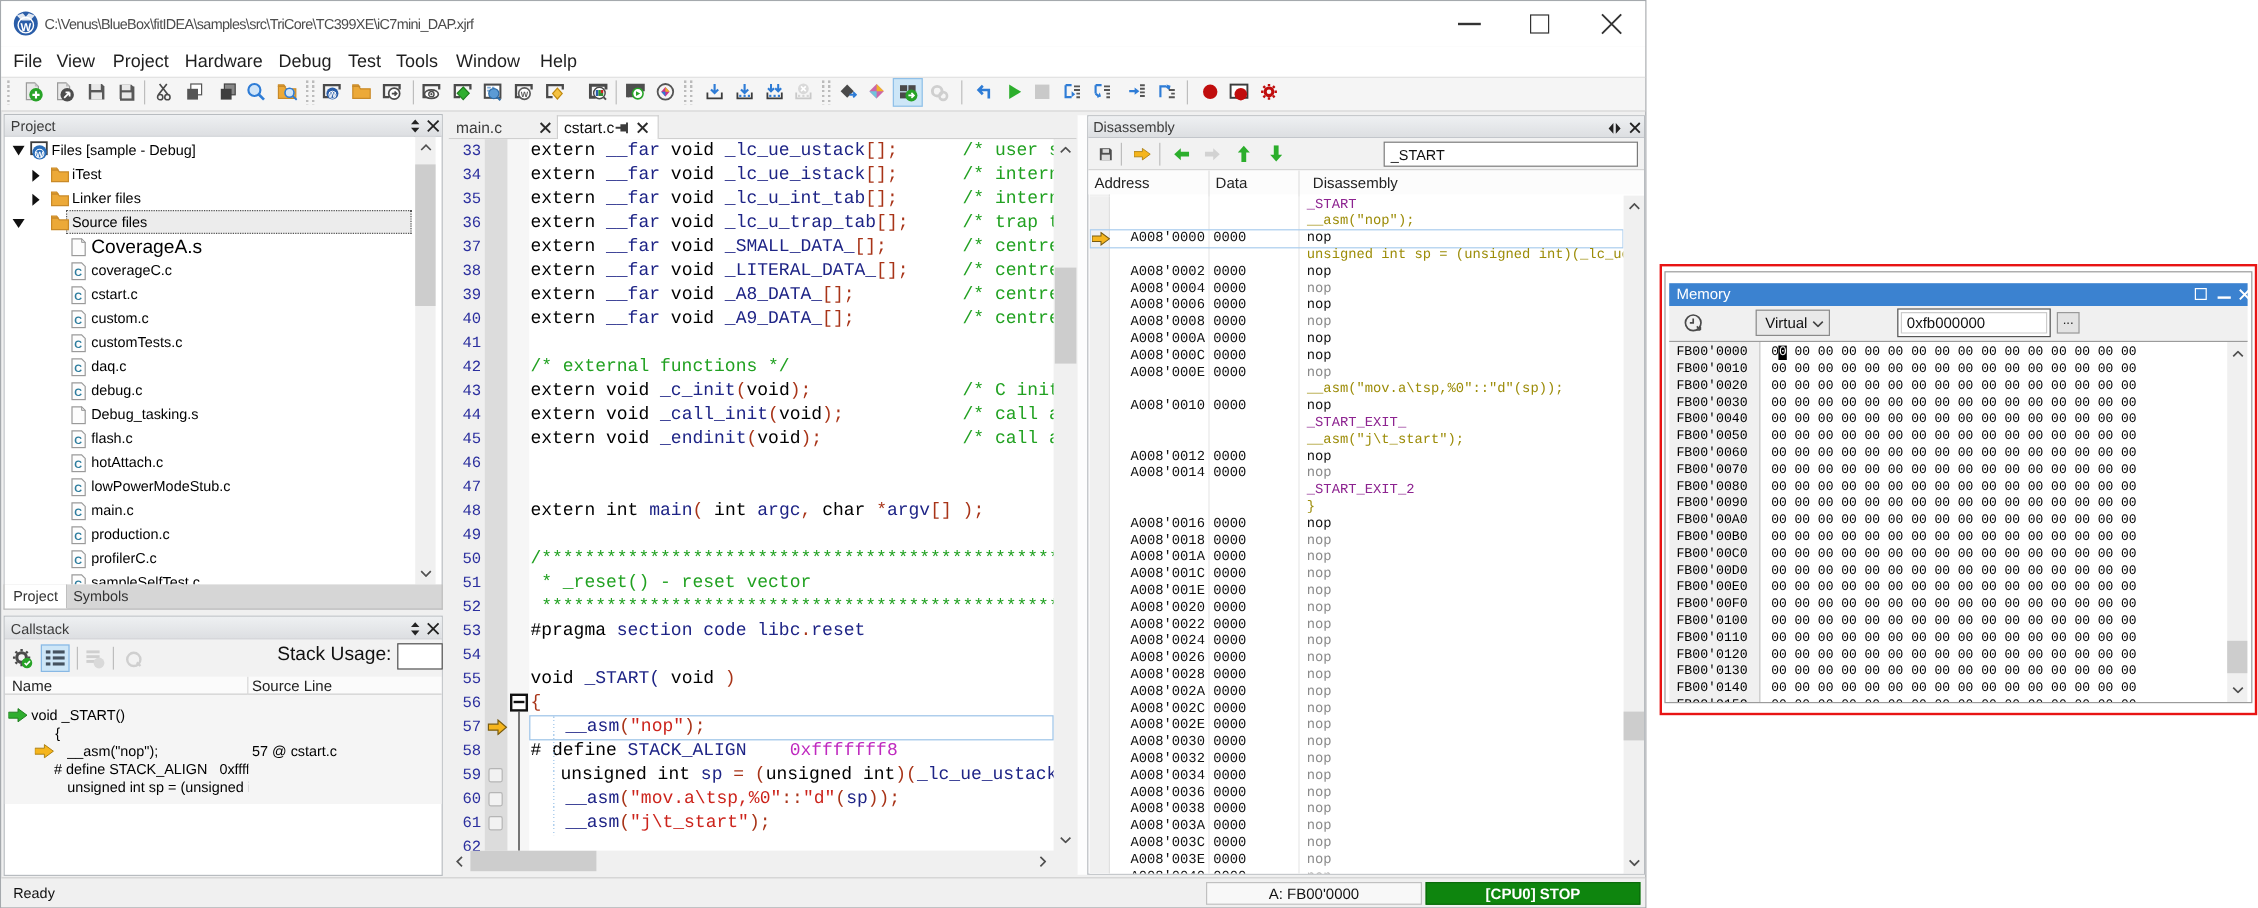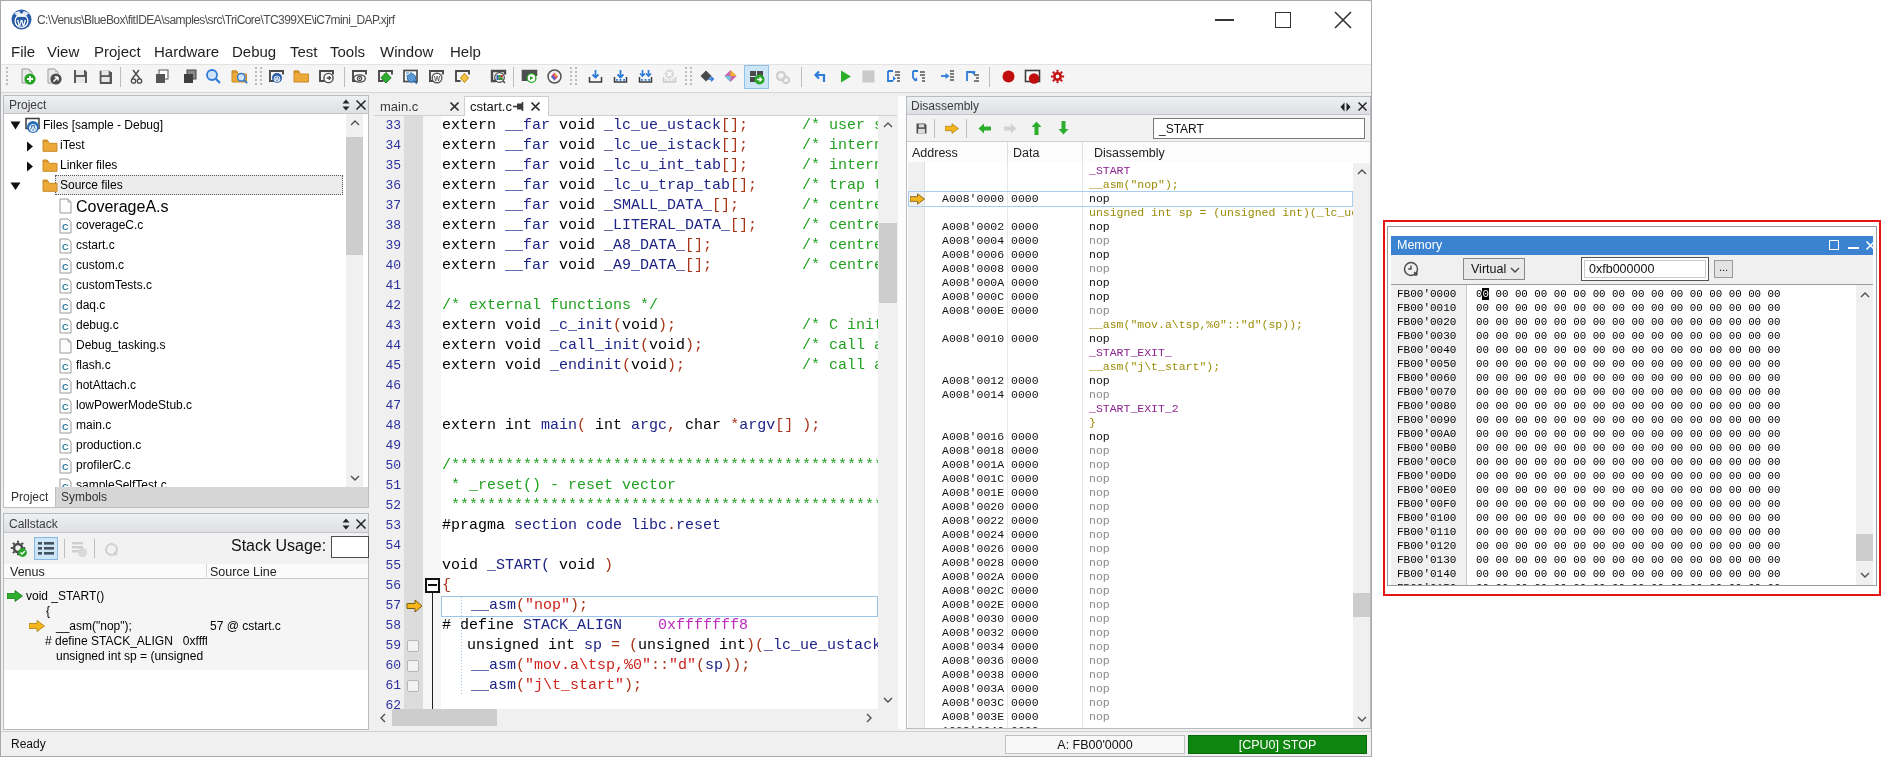--- a/index.html
+++ b/index.html
@@ -449,21 +449,21 @@
         </svg>
         <div class="abs" style="left:90px;top:6px;width:1px;height:19px;background:#bdbdbd;"></div>
         <svg class="abs" style="left:99px;top:8px" width="17" height="17" viewBox="0 0 17 17">
           <circle cx="8.5" cy="8.5" r="5.5" fill="none" stroke="#cfcfcf" stroke-width="2"></circle>
           <path d="M11 11 l3 3" stroke="#cfcfcf" stroke-width="2"></path>
         </svg>
         <div class="abs" style="left:227px;top:4px;font-size:16px;color:#111;">Stack Usage:</div>
         <div class="abs" style="left:327px;top:3px;width:38px;height:22px;background:#fff;border:1px solid #4d4d4d;"></div>
       </div>
       <div class="abs" style="left:0;top:50px;width:364px;height:15px;background:#fbfbfb;border-bottom:1px solid #c8c8c8;">
-        <span style="position:absolute;left:6px;top:1px;font-size:12.5px;color:#222;">Venus</span>
+        <span style="position:absolute;left:6px;top:1px;font-size:12.5px;color:#222;">Name</span>
         <span style="position:absolute;left:206px;top:1px;font-size:12.5px;color:#222;">Source Line</span>
         <div class="abs" style="left:202px;top:0;width:1px;height:15px;background:#d8d8d8;"></div>
       </div>
       <div class="abs" style="left:0;top:65px;width:364px;height:91px;background:#f5f5f5;">
         <svg class="abs" style="left:3px;top:11px" width="16" height="12" viewBox="0 0 16 12">
           <path d="M0 3.5 h8 V0.5 L15.5 6 L8 11.5 V8.5 H0 Z" fill="#2fae2f" stroke="#1d7d1d" stroke-width="0.8"></path>
         </svg>
         <div class="abs" style="left:22px;top:10px;font-size:12px;color:#000;">void _START()</div>
         <div class="abs" style="left:42px;top:25px;font-size:12px;color:#000;">{</div>
         <svg class="abs" style="left:25px;top:41px" width="16" height="12" viewBox="0 0 16 12">
@@ -712,21 +712,21 @@
         </svg>
         <svg class="abs" style="left:4px;top:553px" width="10" height="6" viewBox="0 0 10 6">
           <path d="M1 1 L5 5 L9 1" stroke="#505050" stroke-width="1.4" fill="none"></path>
         </svg>
         <div class="abs" style="left:0;top:430px;width:17px;height:24px;background:#cdcdcd;"></div>
       </div>
     </div>
     <div class="abs" style="left:0;top:730px;width:1370px;height:25px;background:#f0f0f0;border-top:1px solid #d0d0d0;">
       <span style="position:absolute;left:10px;top:5px;font-size:12px;color:#111;">Ready</span>
       <div class="abs" style="left:1004px;top:3px;width:180px;height:19px;background:#f8f8f8;border:1px solid #c0c0c0;text-align:center;font-size:12.5px;color:#111;line-height:18px;">A: FB00'0000</div>
-      <div class="abs" style="left:1187px;top:3px;width:179px;height:19px;background:#0e850e;border:1px solid #0a6a0a;text-align:center;font-size:12.5px;font-weight:normal;color:#fff;line-height:18px;">[CPU0] STOP</div>
+      <div class="abs" style="left:1187px;top:3px;width:179px;height:19px;background:#0e850e;border:1px solid #0a6a0a;text-align:center;font-size:12.5px;font-weight:bold;color:#fff;line-height:18px;">[CPU0] STOP</div>
     </div>
   </div>
 <div class="abs" style="left:1383px;top:220px;width:498px;height:376px;border:2px solid #e81414;background:#fff;">
     <div class="abs" style="left:2px;top:4px;width:490px;height:360px;background:#fff;border:1px solid #9b9b9b;">
       <div class="abs" style="left:3px;top:9px;width:482px;height:19px;background:#3b82d0;">
         <span style="position:absolute;left:6px;top:2px;font-size:12.5px;color:#fff;">Memory</span>
         <div class="abs" style="left:438px;top:4px;width:10px;height:10px;border:1.6px solid #fff;"></div>
         <div class="abs" style="left:457px;top:11px;width:11px;height:1.8px;background:#fff;"></div>
         <svg class="abs" style="left:474px;top:4px" width="11" height="11" viewBox="0 0 11 11">
           <path d="M1.5 1.5 L9.5 9.5 M9.5 1.5 L1.5 9.5" stroke="#fff" stroke-width="1.6"></path>

